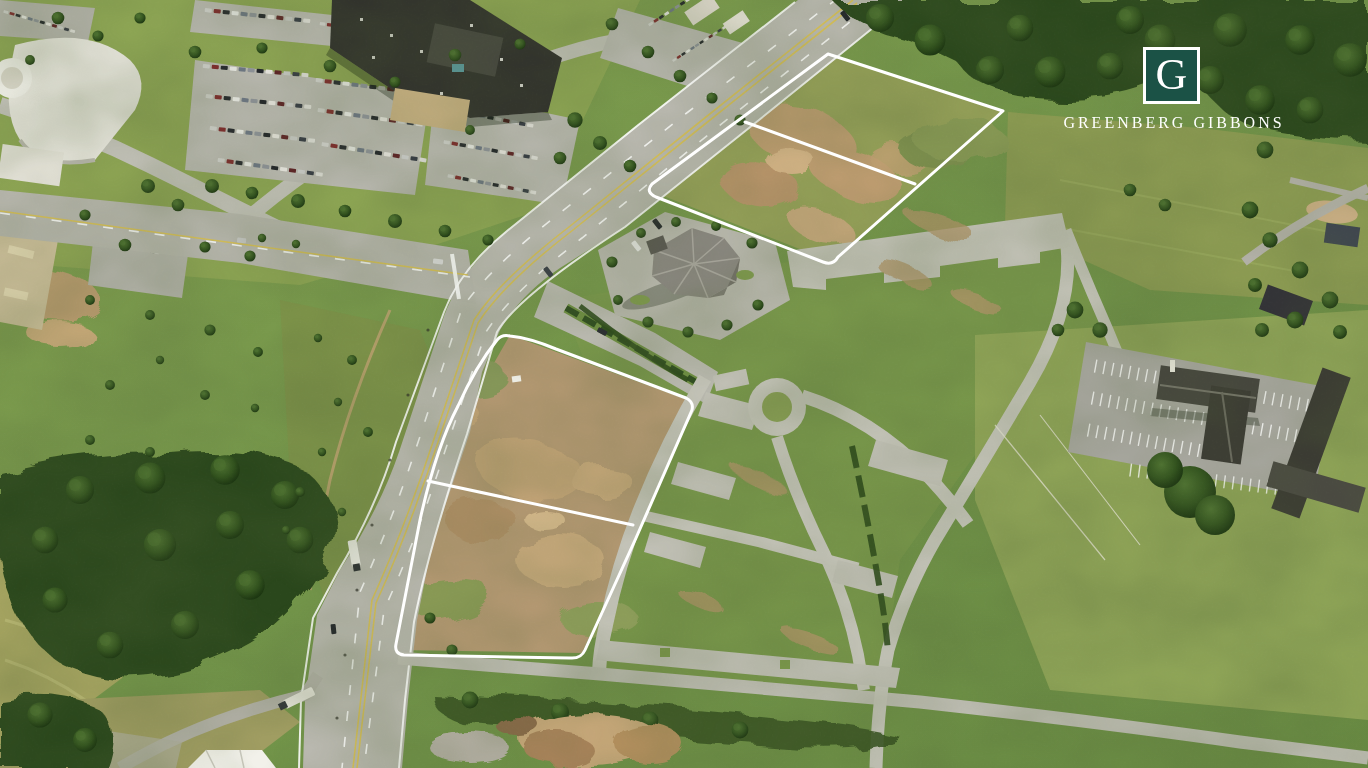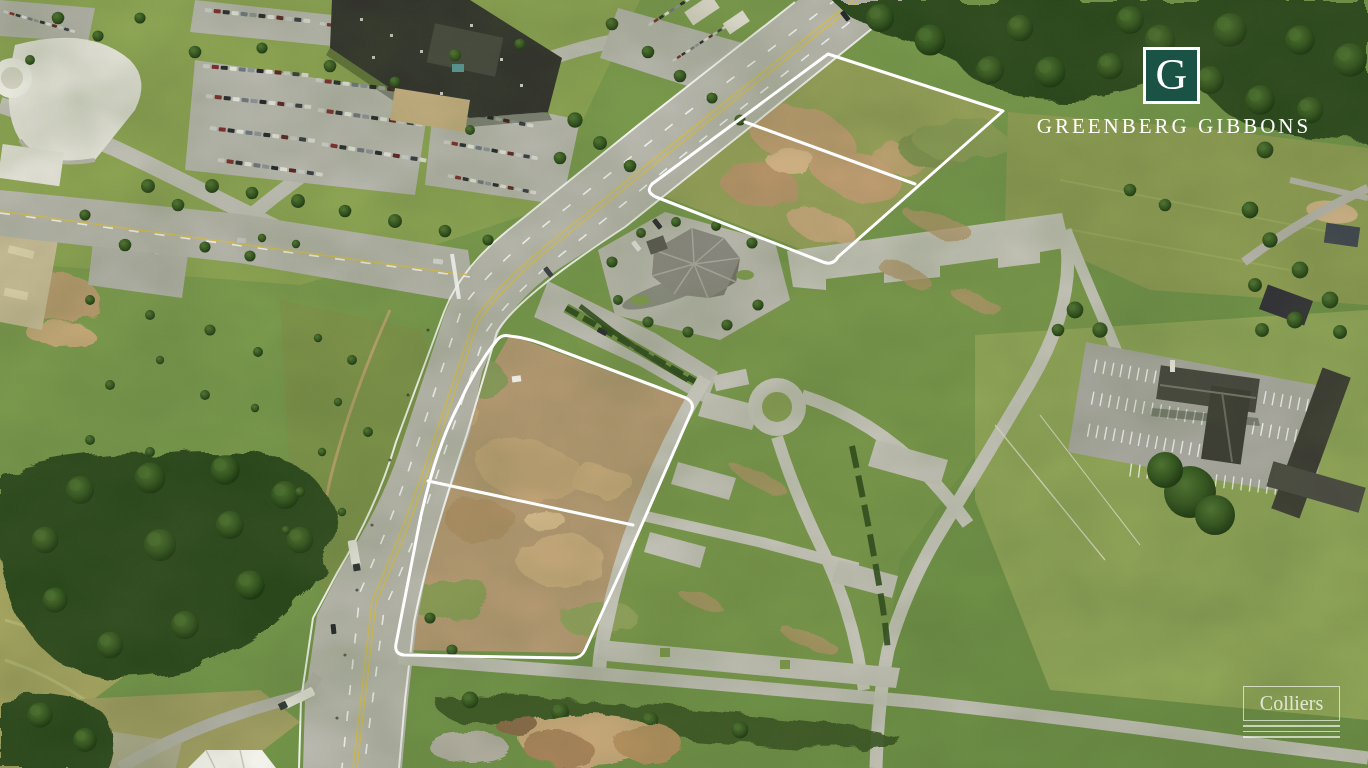--- a/index.html
+++ b/index.html
@@ -7,21 +7,21 @@
          font-family:"Liberation Serif",serif;background:#71934a;}
   .stage svg{position:absolute;inset:0;display:block;}
   
   .gg-logo{position:absolute;left:0;top:0;width:100%;height:100%;pointer-events:none;}
   .gg-mono{position:absolute;left:1143px;top:47px;width:51px;height:51px;
            background:var(--gg-green,#1b5246);border:3px solid var(--gg-white,#fff);
            display:flex;align-items:center;justify-content:center;}
   .gg-mono span{color:var(--gg-white,#fff);font-size:44px;line-height:1;
                 font-family:"Liberation Serif",serif;transform:translateY(-1px);}
   .gg-word{position:absolute;left:1014px;top:114px;width:320px;text-align:center;
-           color:var(--gg-white,#fff);font-size:21px;letter-spacing:3px;white-space:nowrap;
+           color:var(--gg-white,#fff);font-size:16px;letter-spacing:3px;white-space:nowrap;
            font-family:"Liberation Serif",serif;}
   
   .cl-logo{position:absolute;left:1243px;top:686px;width:97px;opacity:.82;}
   .cl-box{border:1.5px solid rgba(255,255,255,.78);height:33px;display:flex;
           align-items:center;justify-content:center;color:rgba(255,255,255,.92);
           font-size:20px;font-family:"Liberation Serif",serif;}
   .cl-line{height:1.5px;background:rgba(255,255,255,.78);margin-top:4px;}
 </style>
 </head>
 <body>
@@ -485,19 +485,13 @@
   </g>
 </svg>
 
   <div class="gg-logo">
     <div class="gg-mono">
       <span>G</span>
     </div>
     <div class="gg-word">GREENBERG GIBBONS</div>
   </div>
 
-  <div class="cl-logo">
-    <div class="cl-box">Colliers</div>
-    <div class="cl-line"></div>
-    <div class="cl-line"></div>
-    <div class="cl-line"></div>
-  </div>
 </div>
 
 </body></html>

